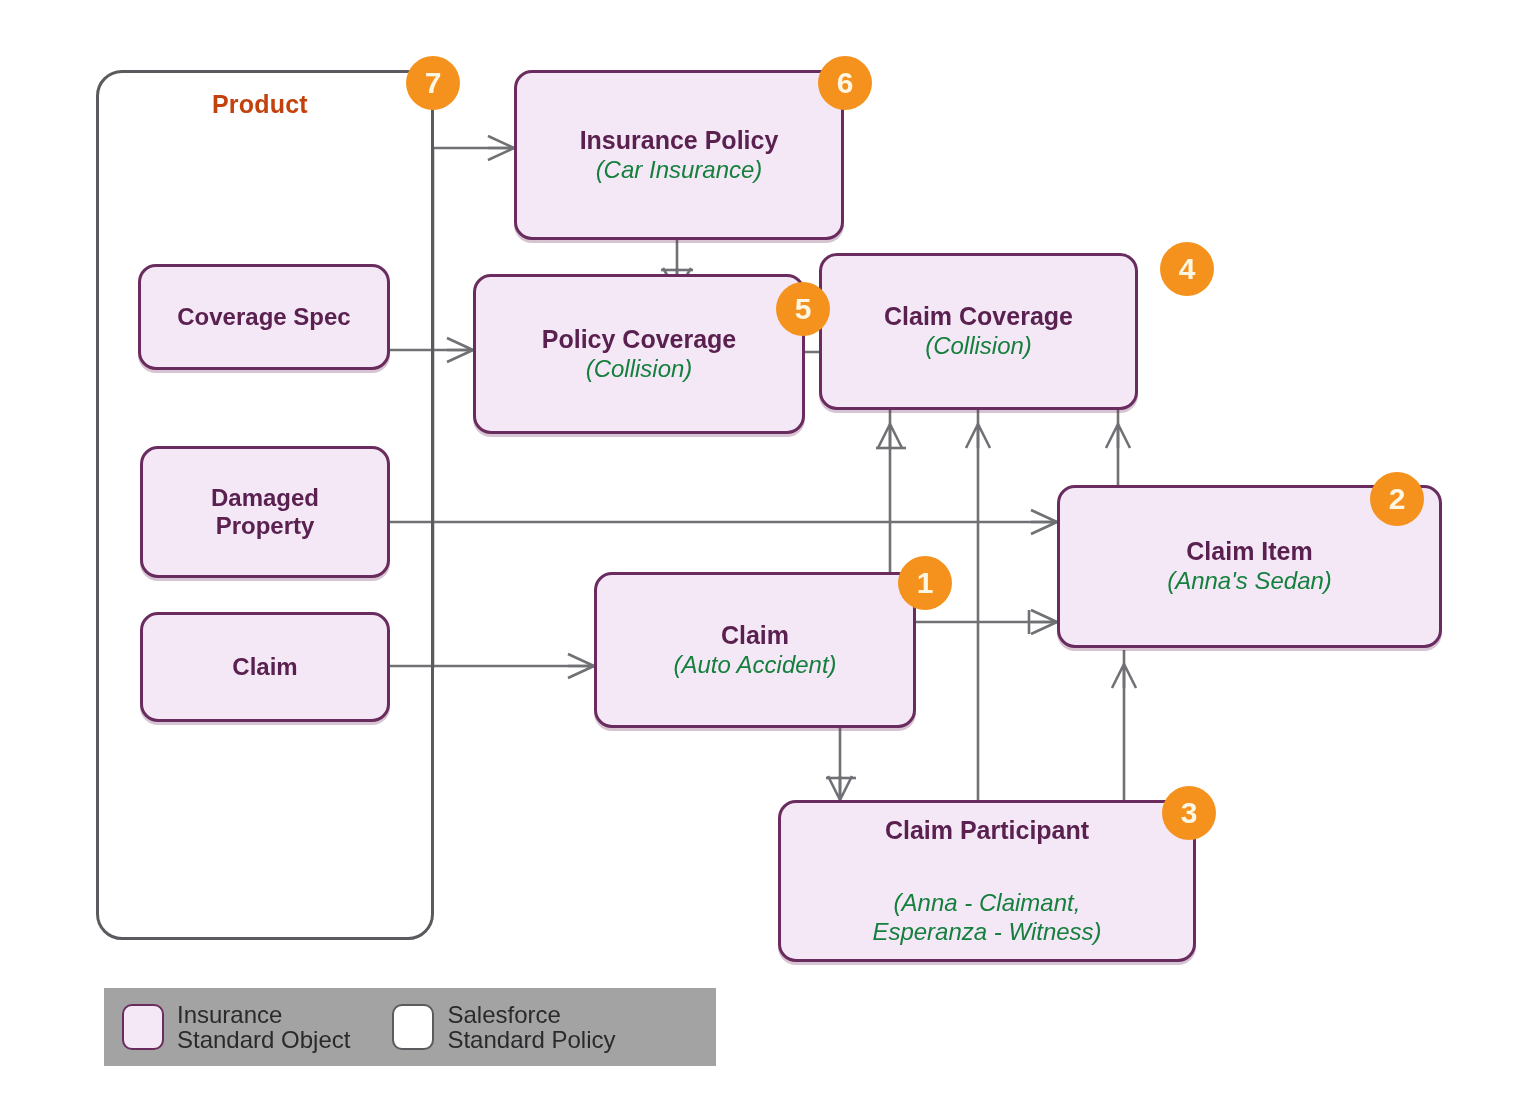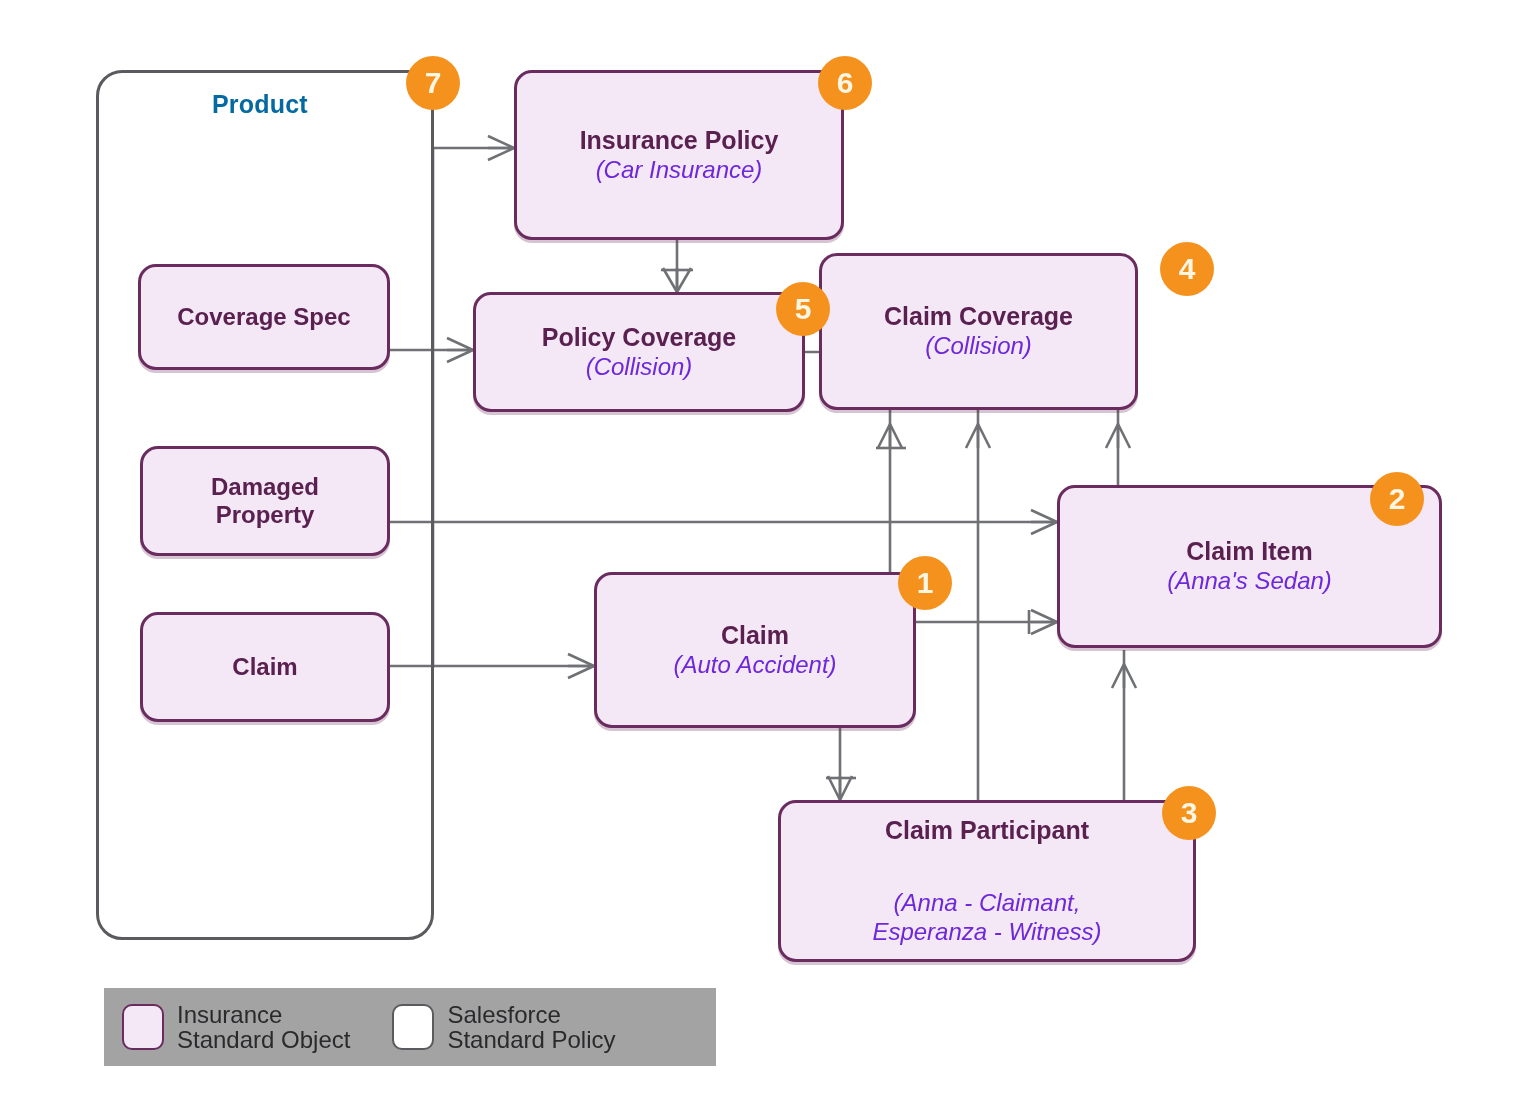--- a/index.html
+++ b/index.html
@@ -26,21 +26,21 @@
   .container-box {
     position: absolute;
     border: 3px solid #5b5b5f;
     border-radius: 26px;
     background: transparent;
   }
   .container-label {
     position: absolute;
     font-size: 25px;
     font-weight: bold;
-    color: #0369a1;
+    color: #c2410c;
     letter-spacing: .2px;
     white-space: nowrap;
   }
   
   .node {
     position: absolute;
     background: #f4e7f6;
     border: 3px solid #6a2c5e;
     border-radius: 18px;
     box-shadow: 0 3px 0 rgba(106,44,94,.28);
@@ -54,21 +54,21 @@
   .node .title {
     font-size: 25px;
     font-weight: bold;
     color: #5a2150;
     line-height: 1.16;
     white-space: nowrap;
   }
   .node .subtitle {
     font-size: 24px;
     font-style: italic;
-    color: #6d28d9;
+    color: #15803d;
     line-height: 1.2;
     white-space: pre-line;
     margin-top: 1px;
   }
   .node.small .title { font-size: 24px; white-space: pre-line; }
   
   .badge {
     position: absolute;
     width: 54px; height: 54px;
     border-radius: 50%;
@@ -162,35 +162,35 @@
     </g>
   </svg>
 
   <div class="container-box" style="left:96px; top:70px; width:338px; height:870px;"></div>
   <div class="container-label" style="left:212px; top:90px;">Product</div>
 
   <div class="node small" style="left:138px; top:264px; width:252px; height:106px;">
     <div class="title">Coverage Spec</div>
   </div>
 
-  <div class="node small" style="left:140px; top:446px; width:250px; height:110px;">
+  <div class="node small" style="left:140px; top:446px; width:250px; height:132px;">
     <div class="title">Damaged
 Property</div>
   </div>
 
   <div class="node small" style="left:140px; top:612px; width:250px; height:110px;">
     <div class="title">Claim</div>
   </div>
 
   <div class="node" style="left:514px; top:70px; width:330px; height:170px;">
     <div class="title">Insurance Policy</div>
     <div class="subtitle">(Car Insurance)</div>
   </div>
 
-  <div class="node" style="left:473px; top:292px; width:332px; height:120px;">
+  <div class="node" style="left:473px; top:274px; width:332px; height:160px;">
     <div class="title">Policy Coverage</div>
     <div class="subtitle">(Collision)</div>
   </div>
 
   <div class="node" style="left:819px; top:253px; width:319px; height:157px;">
     <div class="title">Claim Coverage</div>
     <div class="subtitle">(Collision)</div>
   </div>
 
   <div class="node" style="left:1057px; top:485px; width:385px; height:163px;">

